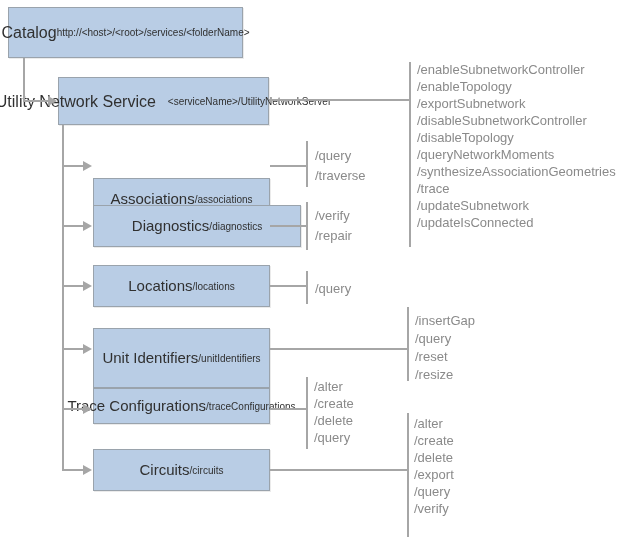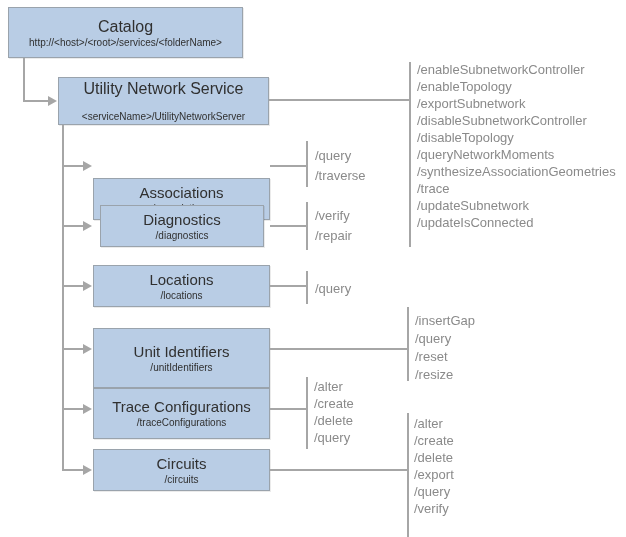--- a/index.html
+++ b/index.html
@@ -21,21 +21,21 @@
     height:537px;
     background:var(--bg);
     overflow:hidden;
   }
   .box{
     position:absolute;
     background:var(--box-fill);
     border:1.5px solid var(--box-border);
     box-shadow:1px 1px 0 rgba(0,0,0,0.08);
     display:flex;
-    flex-direction:column;
+    flex-direction:row;
     align-items:center;
     justify-content:center;
     text-align:left;
   }
   .box-title{
     color:var(--title-text);
     font-size:16px;
     line-height:19px;
     white-space:nowrap;
   }
@@ -80,36 +80,36 @@
   <div class="box" style="left:58px;top:77px;width:211px;height:48px;gap:12px;">
     <div class="box-title">Utility Network Service</div>
     <div class="box-sub">&lt;serviceName&gt;/UtilityNetworkServer</div>
   </div>
 
   <div class="box small" style="left:93px;top:145px;width:177px;height:42px;margin-top:33px;">
     <div class="box-title">Associations</div>
     <div class="box-sub">/associations</div>
   </div>
 
-  <div class="box small" style="left:100px;top:205px;width:164px;height:42px;">
+  <div class="box small" style="left:93px;top:205px;width:208px;height:42px;">
     <div class="box-title">Diagnostics</div>
     <div class="box-sub">/diagnostics</div>
   </div>
 
   <div class="box small" style="left:93px;top:265px;width:177px;height:42px;">
     <div class="box-title">Locations</div>
     <div class="box-sub">/locations</div>
   </div>
 
   <div class="box small" style="left:93px;top:328px;width:177px;height:60px;">
     <div class="box-title">Unit Identifiers</div>
     <div class="box-sub">/unitIdentifiers</div>
   </div>
 
-  <div class="box small" style="left:93px;top:388px;width:177px;height:51px;">
+  <div class="box small" style="left:93px;top:388px;width:177px;height:36px;">
     <div class="box-title">Trace Configurations</div>
     <div class="box-sub">/traceConfigurations</div>
   </div>
 
   <div class="box small" style="left:93px;top:449px;width:177px;height:42px;">
     <div class="box-title">Circuits</div>
     <div class="box-sub">/circuits</div>
   </div>
 
   <div class="vline" style="left:23px;top:58px;height:44px;"></div>

